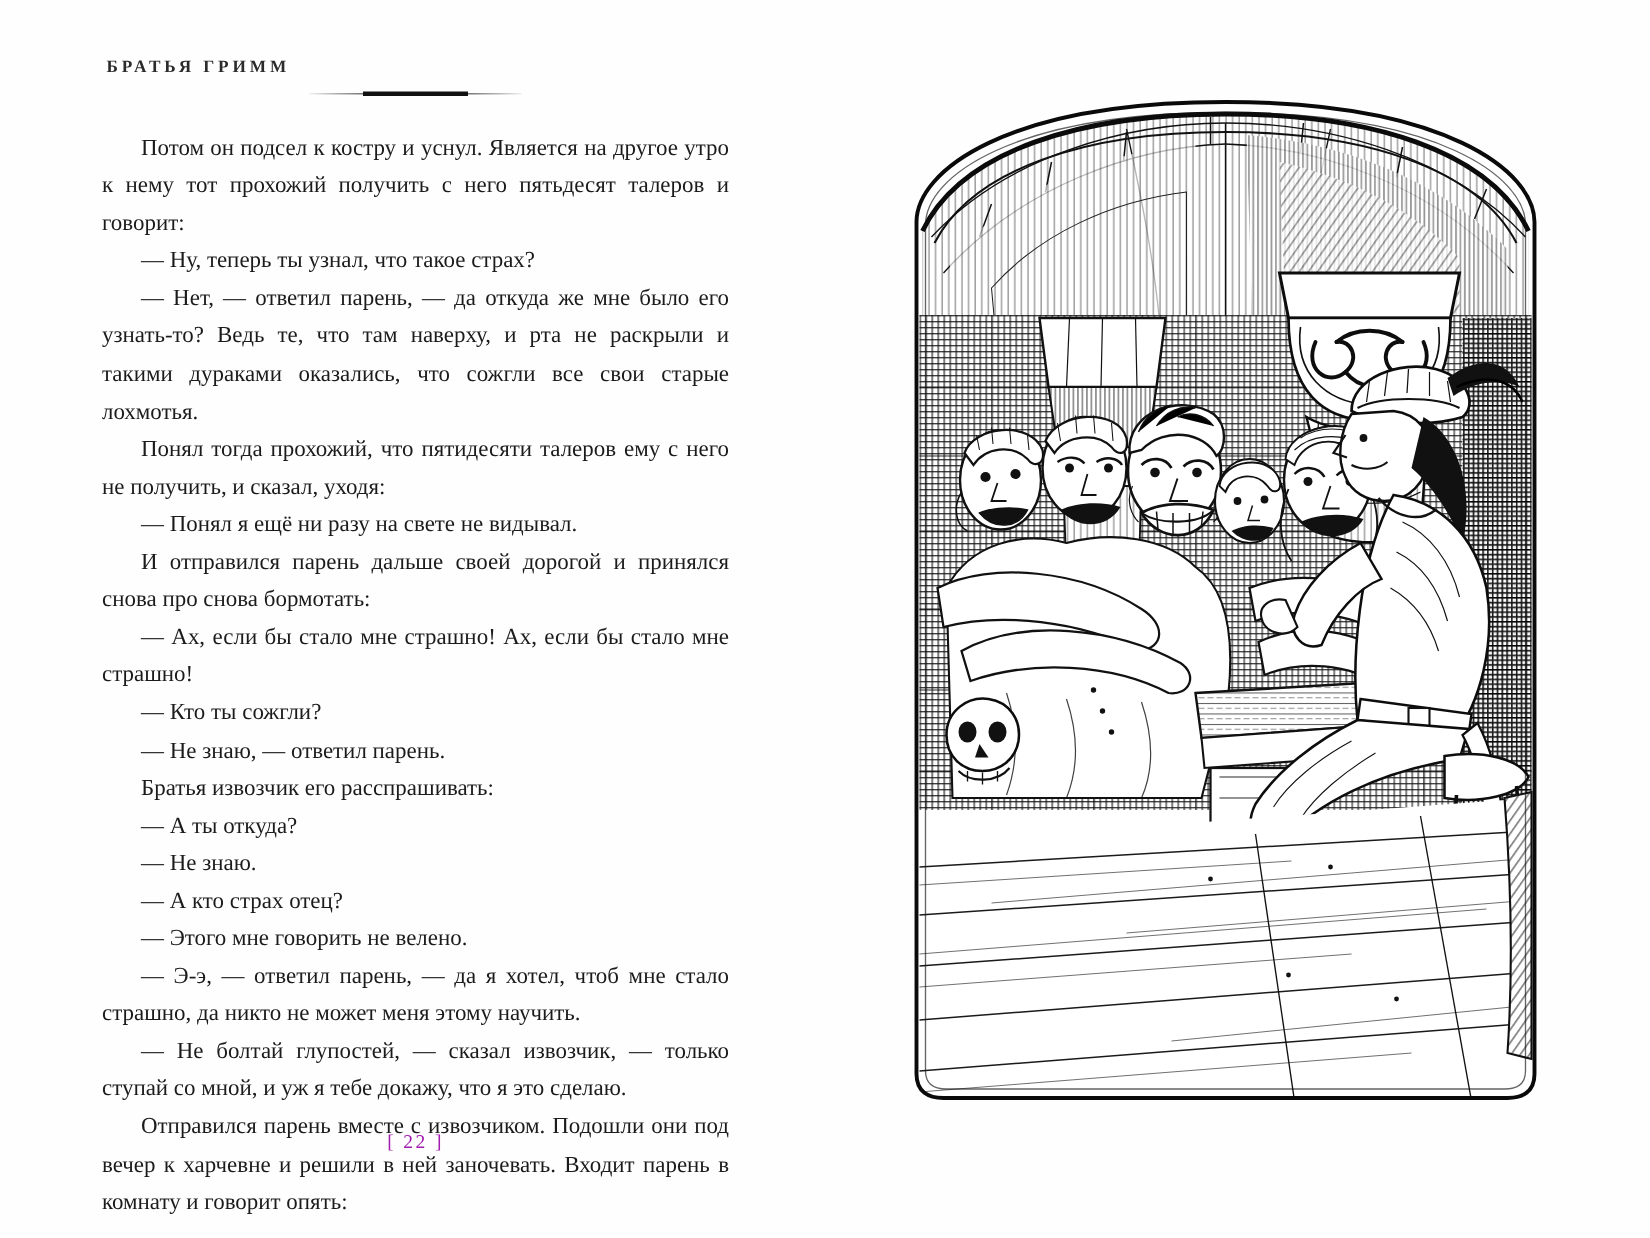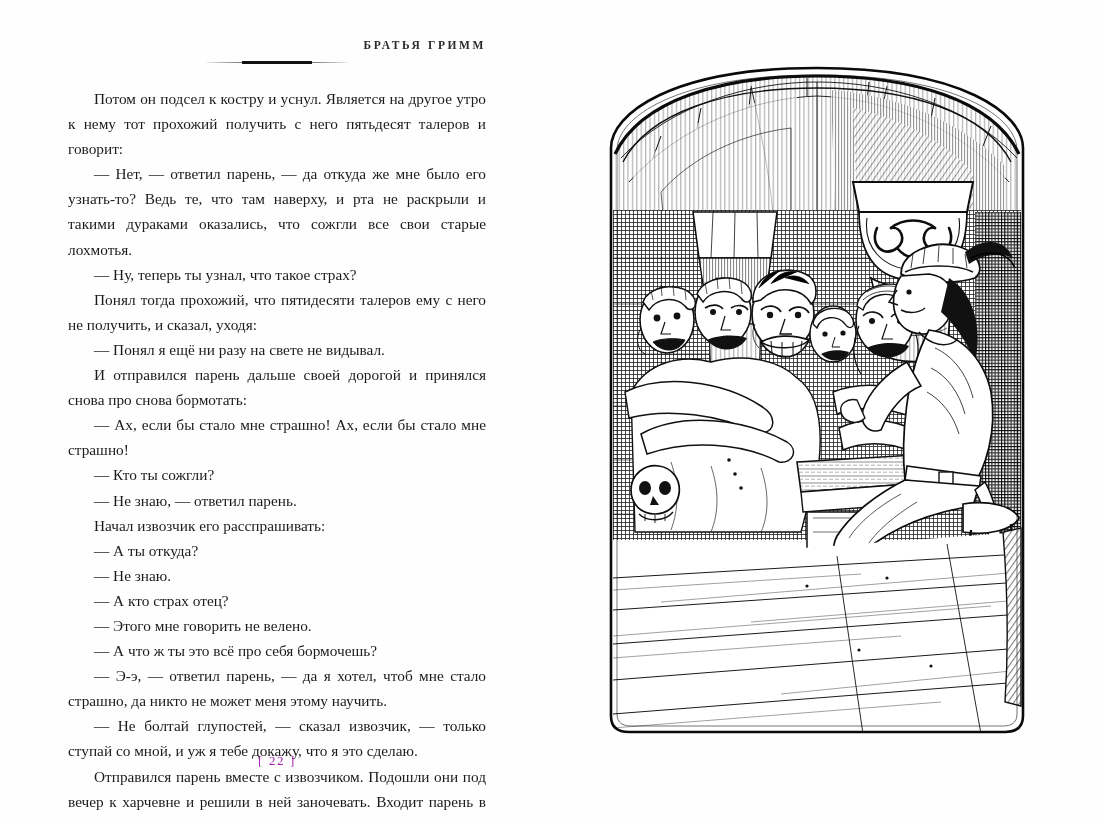--- a/index.html
+++ b/index.html
@@ -24,21 +24,21 @@
 
   
   .text-column {
     position: absolute;
     left: 68px;
     top: 38px;
     width: 418px;
   }
 
   .running-head {
-    text-align: right;
+    text-align: left;
     font-family: "Liberation Serif", "DejaVu Serif", serif;
     font-size: 11.5px;
     letter-spacing: 2.6px;
     font-weight: 700;
     color: #2b2b2b;
     text-transform: uppercase;
     margin: 0;
     padding: 0 0 0 3px;
     line-height: 14px;
   }
@@ -125,34 +125,33 @@
 
     <div class="running-head">Братья Гримм</div>
 
     <div class="head-rule">
       <div class="seg"></div>
       <div class="core"></div>
     </div>
 
     <div class="body-text" id="body-text">
         <p>Потом он подсел к костру и уснул. Является на другое утро к нему тот прохожий получить с него пятьдесят талеров и говорит:</p>
+        <p class="dash">— Ну, теперь ты узнал, что такое страх?</p>
         <p class="dash">— Нет, — ответил парень, — да откуда же мне было его узнать-то? Ведь те, что там наверху, и рта не раскрыли и такими дураками оказались, что сожгли все свои старые лохмотья.</p>
-        <p class="dash">— Ну, теперь ты узнал, что такое страх?</p>
         <p>Понял тогда прохожий, что пятидесяти талеров ему с него не получить, и сказал, уходя:</p>
         <p class="dash">— Понял я ещё ни разу на свете не видывал.</p>
         <p>И отправился парень дальше своей дорогой и принялся снова про снова бормотать:</p>
         <p class="dash">— Ах, если бы стало мне страшно! Ах, если бы стало мне страшно!</p>
         <p class="dash">— Кто ты сожгли?</p>
         <p class="dash">— Не знаю, — ответил парень.</p>
-        <p>Начал извозчик его расспрашивать:</p>
+        <p>Братья извозчик его расспрашивать:</p>
         <p class="dash">— А ты откуда?</p>
         <p class="dash">— Не знаю.</p>
         <p class="dash">— А кто страх отец?</p>
         <p class="dash">— Этого мне говорить не велено.</p>
-        <p class="dash">— А что ж ты это всё про себя бормочешь?</p>
         <p class="dash">— Э-э, — ответил парень, — да я хотел, чтоб мне стало страшно, да никто не может меня этому научить.</p>
         <p class="dash">— Не болтай глупостей, — сказал извозчик, — только ступай со мной, и уж я тебе докажу, что я это сделаю.</p>
         <p>Отправился парень вместе с извозчиком. Подошли они под вечер к харчевне и решили в ней заночевать. Входит парень в комнату и говорит опять:</p>
       </div>
   </div>
 
   <div class="folio">[ 22 ]</div>
 
   <div class="plate">
     <svg viewBox="0 0 432 676" xmlns="http://www.w3.org/2000/svg">

